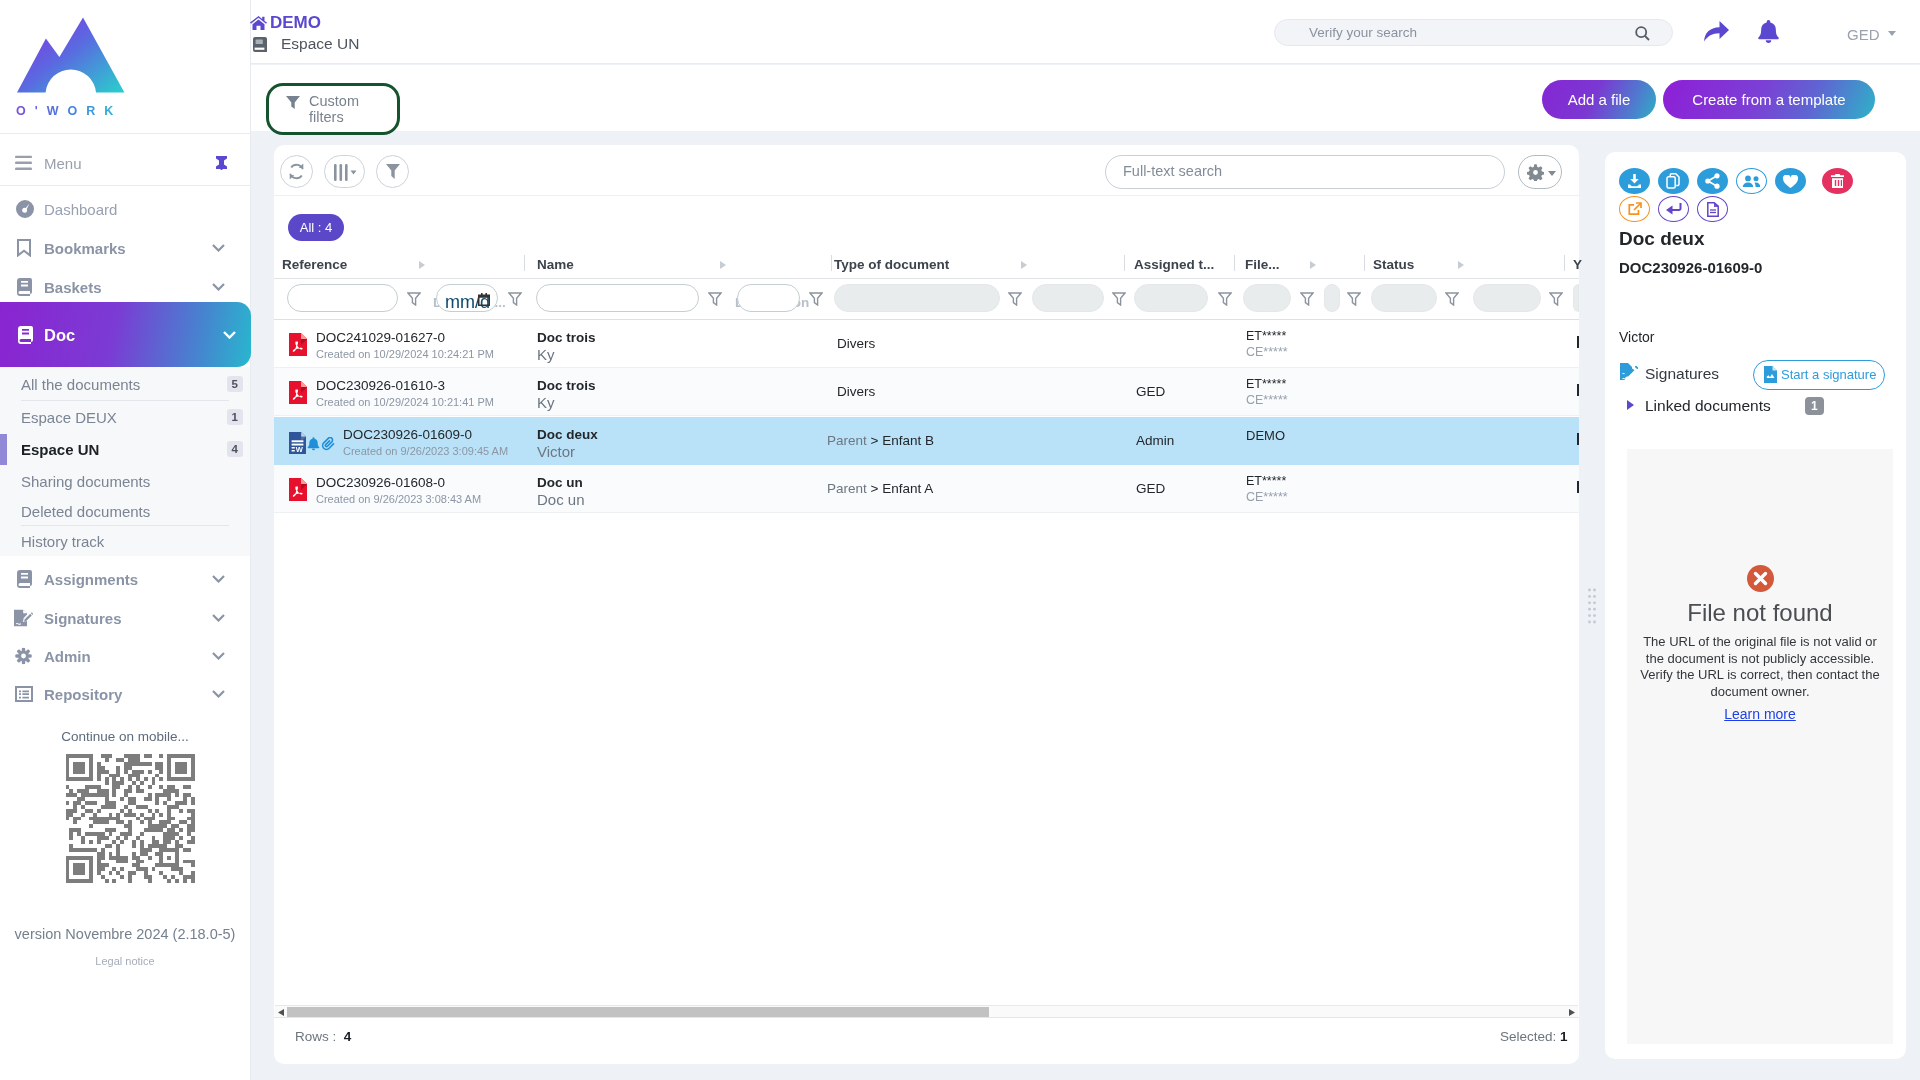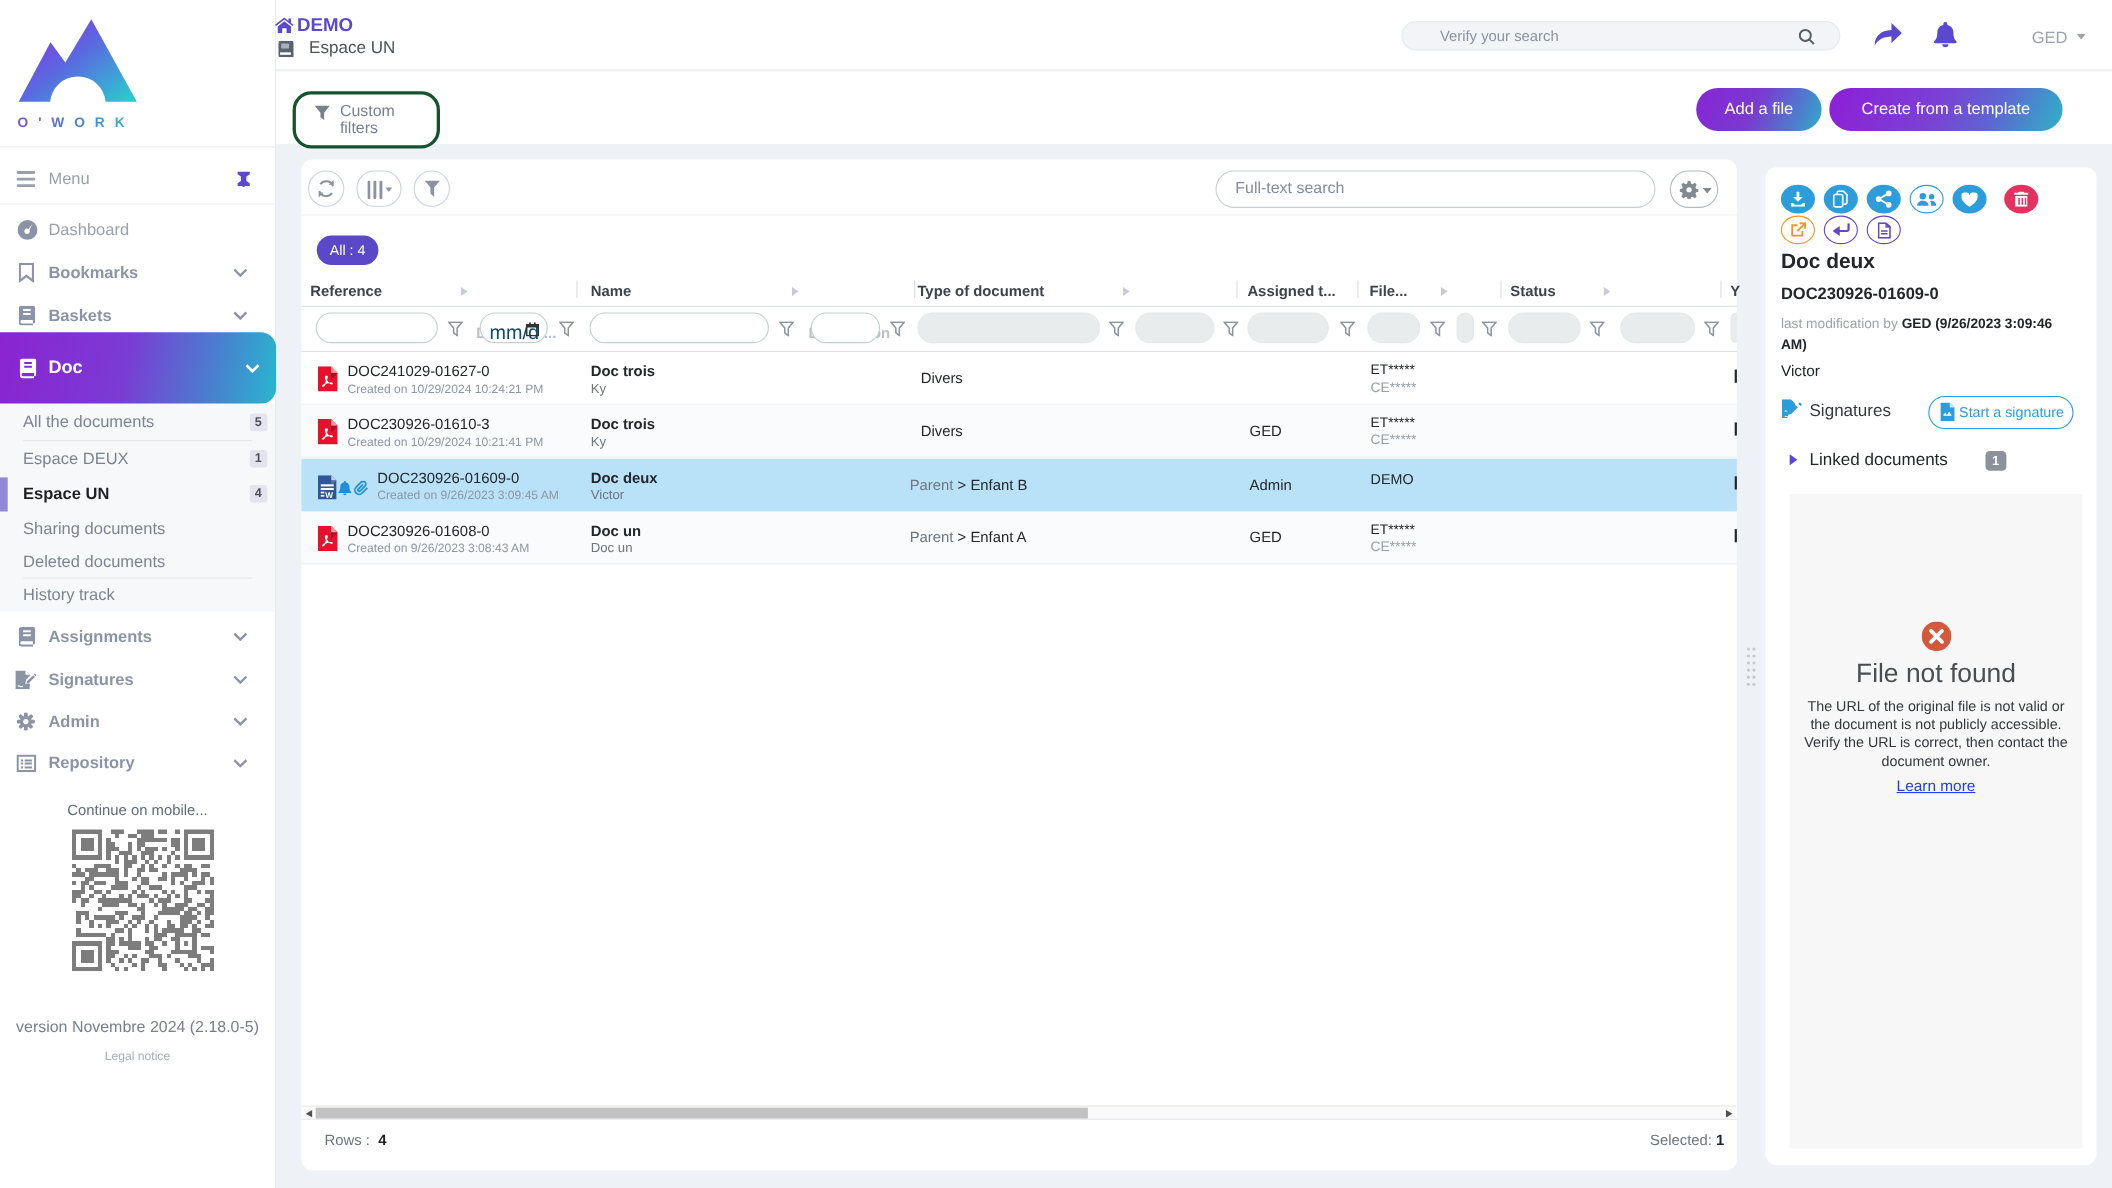--- a/index.html
+++ b/index.html
@@ -82,21 +82,21 @@
 
 
 .row { position:absolute; left:0; width:1305px; height:48px; border-bottom:1px solid #eef1f3; }
 .r1 { top:175px; background:#fff; }
 .r2 { top:223px; background:#f9fbfd; }
 .r3 { top:272px; background:#b9e2f8; border-bottom:1px solid #b9e2f8; }
 .r4 { top:320px; background:#f9fbfd; }
 .refc { position:absolute; top:10px; font-size:13.5px; color:#23272b; }
 .refd { position:absolute; top:28px; font-size:11px; color:#8c96a4; }
 .nameb { position:absolute; left:263px; top:10px; font-size:13.5px; font-weight:bold; color:#23272b; }
-.nameg { position:absolute; left:263px; top:26px; font-size:12px; color:#6d7681; }
+.nameg { position:absolute; left:263px; top:26px; font-size:15px; color:#6d7681; }
 .typec { position:absolute; left:560px; top:16px; font-size:13.5px; color:#23272b; }
 .assc { position:absolute; left:862px; top:16px; font-size:13.5px; color:#23272b; }
 .compa { position:absolute; left:972px; top:9px; font-size:12.5px; color:#23272b; }
 .compb { position:absolute; left:972px; top:25px; font-size:12.5px; color:#97a0ab; }
 .stub { position:absolute; left:1303px; top:16px; width:2px; height:12px; background:#23272b; }
 
 
 #hscroll { position:absolute; left:1px; top:860px; width:1303px; height:12px; background:#fafafa; border-top:1px solid #e8e8e8; }
 #hthumb { position:absolute; left:12px; top:1px; width:702px; height:10px; background:#c2c2c2; }
 #botline { position:absolute; left:0; top:872px; width:1305px; height:1px; background:#e4e7ea; }
@@ -107,21 +107,21 @@
 #panel { left:1605px; top:152px; width:301px; height:907px; background:#fff; border-radius:10px; }
 .pbtn { position:absolute; width:31px; height:26px; border-radius:50%; }
 .ptitle { position:absolute; left:14px; top:76px; font-size:19px; font-weight:bold; color:#23272b; }
 .pref { position:absolute; left:14px; top:107px; font-size:15px; font-weight:bold; color:#23272b; }
 .pmod { position:absolute; left:14px; top:133px; width:268px; font-size:12.5px; color:#9aa3ad; line-height:19px; }
 .pmod b { color:#23272b; }
 .pvictor { position:absolute; left:14px; top:177px; font-size:14px; color:#23272b; }
 #sigrow { position:absolute; left:14px; top:213px; font-size:15.5px; color:#343a40; }
 #sigbtn { position:absolute; left:148px; top:208px; width:132px; height:30px; border:1px solid #2d9cdb;
   border-radius:15px; color:#2d9cdb; font-size:13px; }
-#linkrow { position:absolute; left:22px; top:258px; font-size:15.5px; color:#23272b; }
+#linkrow { position:absolute; left:22px; top:245px; font-size:15.5px; color:#23272b; }
 #linktri { position:absolute; left:0px; top:3px; width:0; height:0; border-top:5px solid transparent;
   border-bottom:5px solid transparent; border-left:7px solid #5b48d0; }
 #linkbadge { position:absolute; left:178px; top:0px; background:#8b9299; color:#fff; font-size:12px;
   font-weight:bold; border-radius:4px; padding:2px 6px; }
 #fnfbox { position:absolute; left:22px; top:297px; width:266px; height:595px; background:#f7f7f8; }
 #fnficon { position:absolute; left:120px; top:116px; }
 #fnftitle { position:absolute; left:0; top:150px; width:266px; text-align:center; font-size:24px; color:#4a4e52; }
 #fnftext { position:absolute; left:10px; top:185px; width:246px; text-align:center; font-size:13px; color:#33373b; line-height:16.5px; }
 #fnflink { position:absolute; left:0; top:257px; width:266px; text-align:center; font-size:14px; color:#1d3fe3; }
 #fnflink u { text-decoration:underline; }
@@ -876,21 +876,20 @@
           <path fill="none" stroke="#6245c9" stroke-width="1.5" d="M.8.8h6.4L11.2 4v10.2H.8z"></path>
           <path fill="#6245c9" d="M7 0l5 5H7z" opacity=".9"></path>
           <g stroke="#6245c9" stroke-width="1.3">
             <line x1="3" y1="8" x2="9" y2="8"></line>
             <line x1="3" y1="10.5" x2="9" y2="10.5"></line>
           </g>
         </svg>
     </div>
     <div class="ptitle">Doc deux</div>
     <div class="pref">DOC230926-01609-0</div>
-    <div class="pmod">last modification by <b>GED (9/26/2023 3:09:46 AM)</b></div>
     <div class="pvictor">Victor</div>
     <svg style="position:absolute;left:14px;top:211px" width="19" height="19" viewBox="0 0 19 19">
         <path fill="#2d9cdb" d="M1 0h8l4 4v3.2l-6.2 6.2-.9 3.4.2.2H1zM9 0l4 4H9zM6.8 14l.7-2.6 6-6 1.9 1.9-6 6zM16.1 3.3l1.2-.5 1.9 1.9-.5 1.2-.7.2-2.1-2.1zM3 10.8c1.3.4 2.6.6 3.4 0l-2.6-.8z"></path>
         <path fill="#fff" d="M3.2 15.5c.8-.8 1.8-.6 2.6-.1.7.4 1.4.5 2.2-.2l.6.7c-1 1-2.1.9-3.1.3-.7-.4-1.2-.4-1.7.1z"></path>
       </svg>
     <div id="sigrow" style="left:40px">Signatures</div>
     <div id="sigbtn">
       <svg style="position:absolute;left:10px;top:5px" width="13" height="17" viewBox="0 0 13 17">
           <path fill="#2d9cdb" fill-rule="evenodd" d="M0 0h8.5L13 4.5V17H0zm2.8 10.5l1.7-1.2 1.5 2 2-3.3 2.4 3.9h-7.6z"></path>
           <path fill="#fff" d="M8.5 0L13 4.5H8.5z" opacity=".75"></path>

